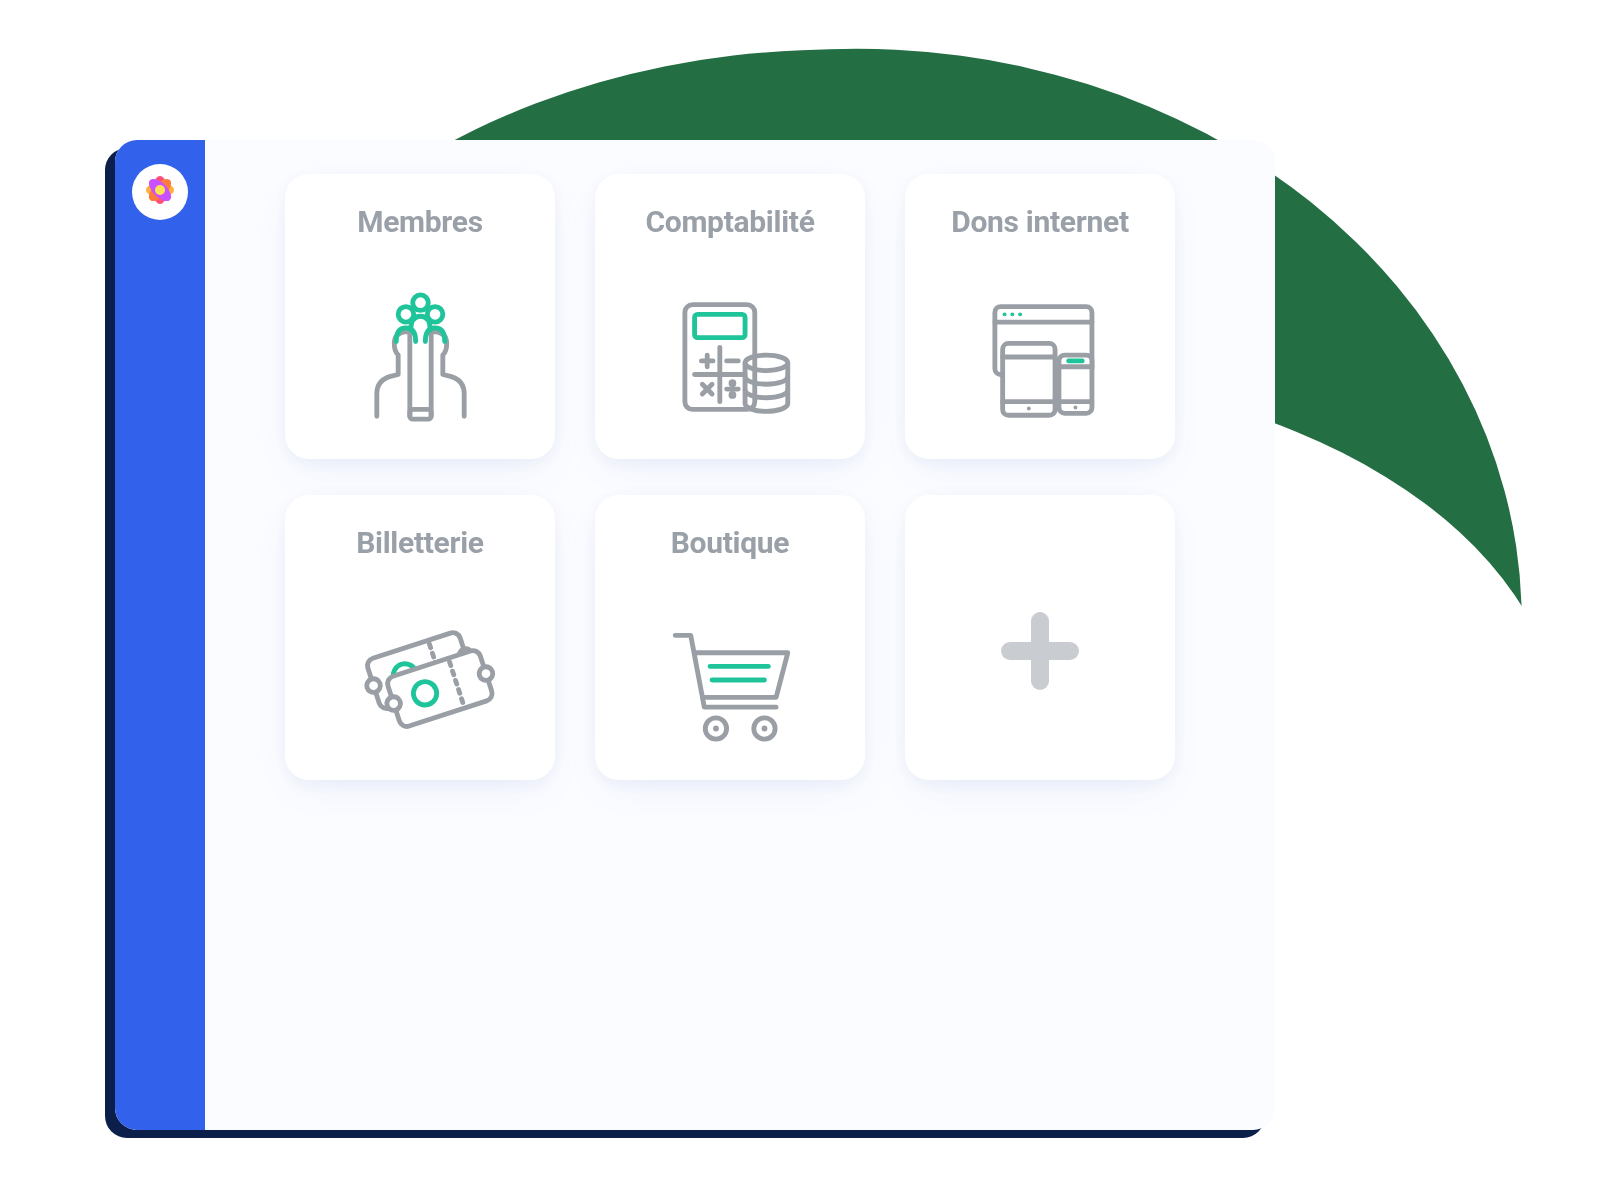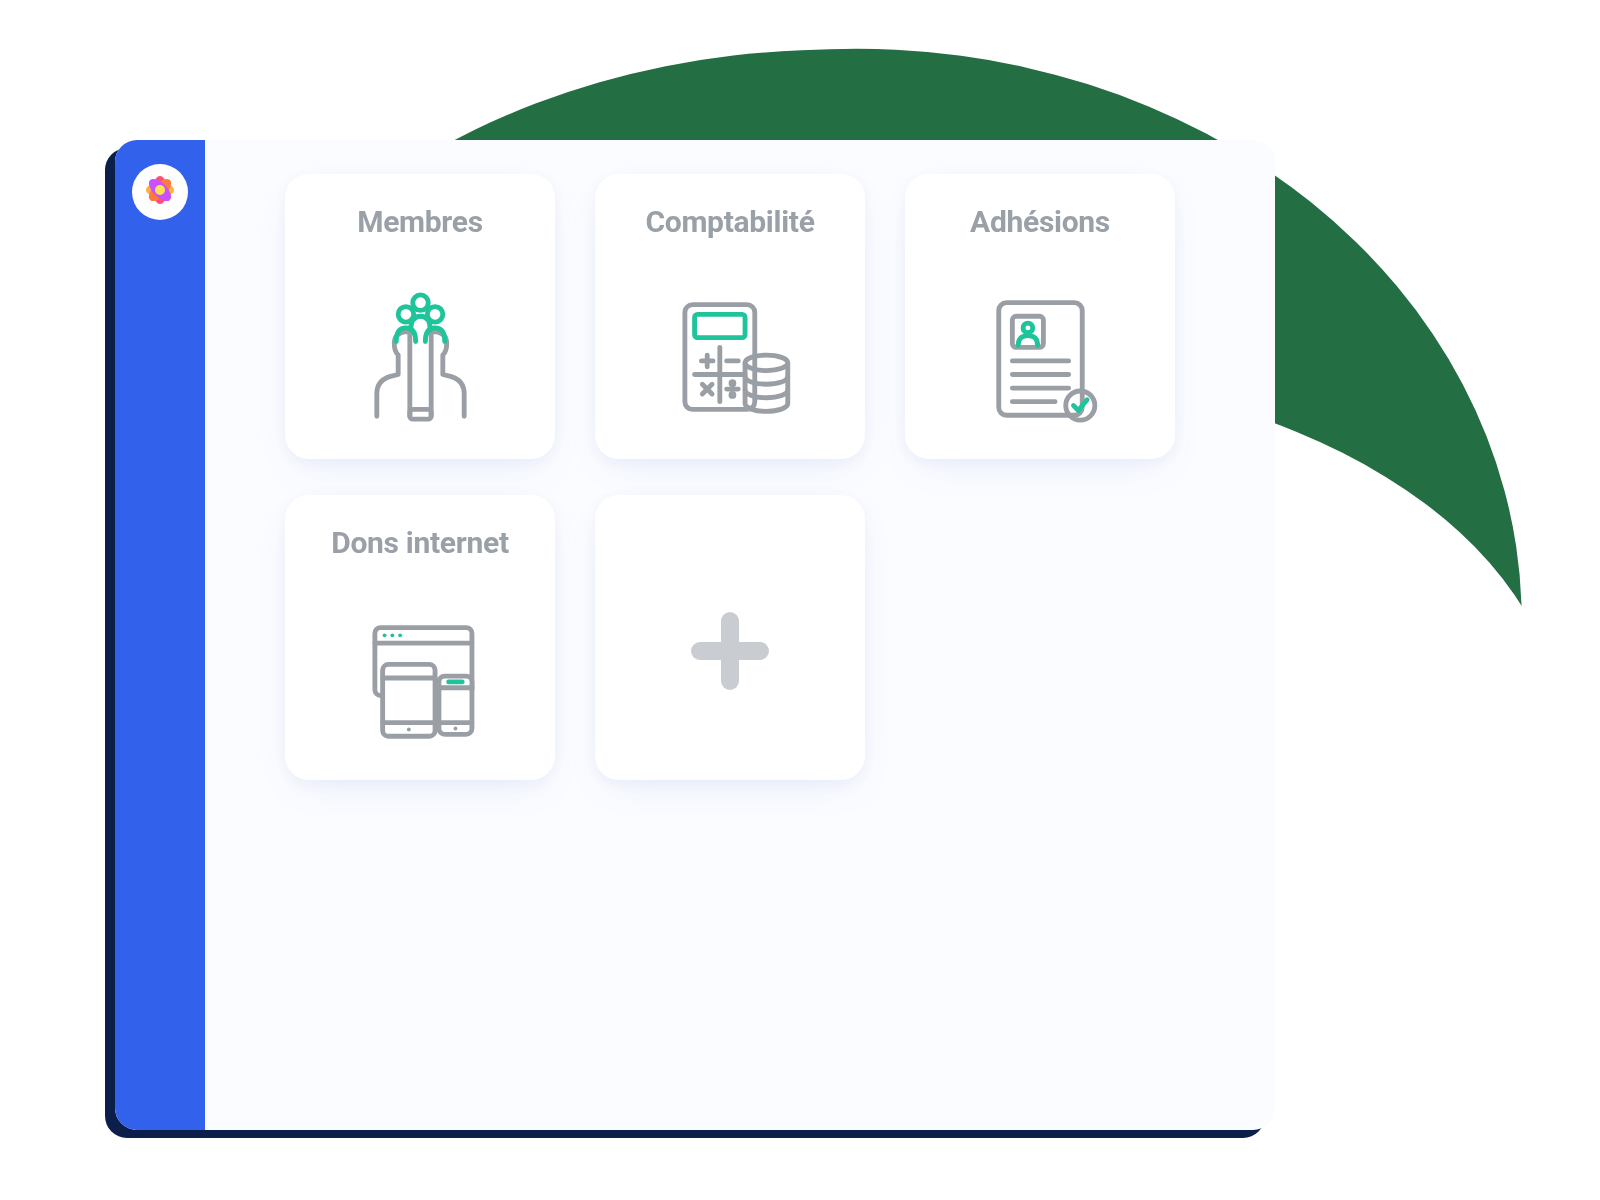--- a/index.html
+++ b/index.html
@@ -202,37 +202,20 @@
               <circle cx="87" cy="113" r="1.5" fill="#9a9fa6"></circle>
 
             <ellipse cx="122" cy="80" rx="22" ry="8"></ellipse>
             <path d="M100 80 L100 122 A22 8 0 0 0 144 122 L144 80"></path>
             <path d="M100 94 A22 8 0 0 0 144 94"></path>
             <path d="M100 108 A22 8 0 0 0 144 108"></path>
           </svg>
         </div>
       </div>
 
-      <div class="card">
-        <div class="card-title">Adhésions</div>
-        <div class="card-icon">
-          <svg viewBox="0 0 170 150" fill="none" stroke="#9a9fa6" stroke-width="5" stroke-linecap="round" stroke-linejoin="round">
-            <rect x="42" y="18" width="86" height="116" rx="8"></rect>
-            <rect x="56" y="32" width="32" height="32" rx="4"></rect>
-            <circle cx="72" cy="44" r="5" stroke="#1fc49b"></circle>
-            <path d="M62 62 Q62 52 72 52 Q82 52 82 62" stroke="#1fc49b"></path>
-            <line x1="56" y1="78" x2="114" y2="78"></line>
-            <line x1="56" y1="92" x2="114" y2="92"></line>
-            <line x1="56" y1="106" x2="114" y2="106"></line>
-            <line x1="56" y1="120" x2="100" y2="120"></line>
-            <circle cx="126" cy="124" r="15"></circle>
-            <path d="M119 124 L124 129 L133 118" stroke="#1fc49b"></path>
-          </svg>
-        </div>
-      </div>
 
 
       <div class="card">
         <div class="card-title">Dons internet</div>
         <div class="card-icon">
           <svg viewBox="0 0 170 150" fill="none" stroke="#9a9fa6" stroke-width="5" stroke-linecap="round" stroke-linejoin="round">
             <rect x="38" y="22" width="100" height="70" rx="6"></rect>
             <line x1="38" y1="38" x2="138" y2="38"></line>
             <circle cx="48" cy="30" r="2" fill="#1fc49b" stroke="none"></circle>
             <circle cx="56" cy="30" r="2" fill="#1fc49b" stroke="none"></circle>
@@ -246,21 +229,58 @@
             <rect x="104" y="72" width="34" height="60" rx="6" fill="#fff"></rect>
             <line x1="104" y1="84" x2="138" y2="84"></line>
             <line x1="104" y1="120" x2="138" y2="120"></line>
             <circle cx="121" cy="126" r="2" fill="#9a9fa6" stroke="none"></circle>
             <line x1="114" y1="78" x2="128" y2="78" stroke="#1fc49b"></line>
           </svg>
         </div>
       </div>
 
 
-
+      <div class="card">
+        <div class="card-title">Billetterie</div>
+        <div class="card-icon">
+          <svg viewBox="0 0 170 150" fill="none" stroke="#9a9fa6" stroke-width="5" stroke-linecap="round" stroke-linejoin="round">
+            <g transform="rotate(-18 85 85)">
+              <rect x="40" y="40" width="100" height="54" rx="8"></rect>
+              <path d="M40 67 A8 8 0 0 1 40 67"></path>
+              <circle cx="40" cy="67" r="7" fill="#fff"></circle>
+              <circle cx="140" cy="67" r="7" fill="#fff"></circle>
+              <line x1="108" y1="44" x2="108" y2="90" stroke-dasharray="4 6"></line>
+              <circle cx="74" cy="67" r="12" stroke="#1fc49b"></circle>
+            </g>
+            <g transform="rotate(-18 85 85) translate(14 24)">
+              <rect x="40" y="40" width="100" height="54" rx="8" fill="#fff"></rect>
+              <circle cx="40" cy="67" r="7" fill="#fff"></circle>
+              <circle cx="140" cy="67" r="7" fill="#fff"></circle>
+              <line x1="108" y1="44" x2="108" y2="90" stroke-dasharray="4 6"></line>
+              <circle cx="74" cy="67" r="12" stroke="#1fc49b"></circle>
+            </g>
+          </svg>
+        </div>
+      </div>
+
+      <div class="card">
+        <div class="card-title">Boutique</div>
+        <div class="card-icon">
+          <svg viewBox="0 0 170 150" fill="none" stroke="#9a9fa6" stroke-width="5" stroke-linecap="round" stroke-linejoin="round">
+            <path d="M28 30 L44 30 L58 104 L132 104"></path>
+            <path d="M48 48 L144 48 L132 94 L56 94"></path>
+            <line x1="64" y1="62" x2="124" y2="62" stroke="#1fc49b"></line>
+            <line x1="66" y1="76" x2="120" y2="76" stroke="#1fc49b"></line>
+            <circle cx="70" cy="126" r="11"></circle>
+            <circle cx="120" cy="126" r="11"></circle>
+            <circle cx="70" cy="126" r="3" fill="#9a9fa6" stroke="none"></circle>
+            <circle cx="120" cy="126" r="3" fill="#9a9fa6" stroke="none"></circle>
+          </svg>
+        </div>
+      </div>
 
       <div class="card add-card">
         <span>
           <svg viewBox="0 0 90 90">
             <rect x="36" y="6" width="18" height="78" rx="9" fill="#c9ccd1"></rect>
             <rect x="6" y="36" width="78" height="18" rx="9" fill="#c9ccd1"></rect>
           </svg>
         </span>
       </div>
 

